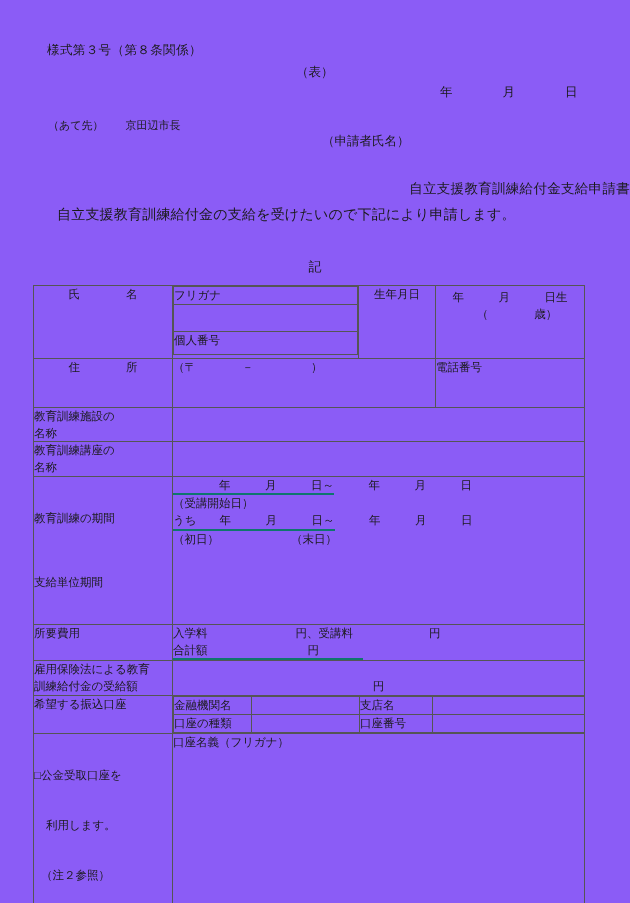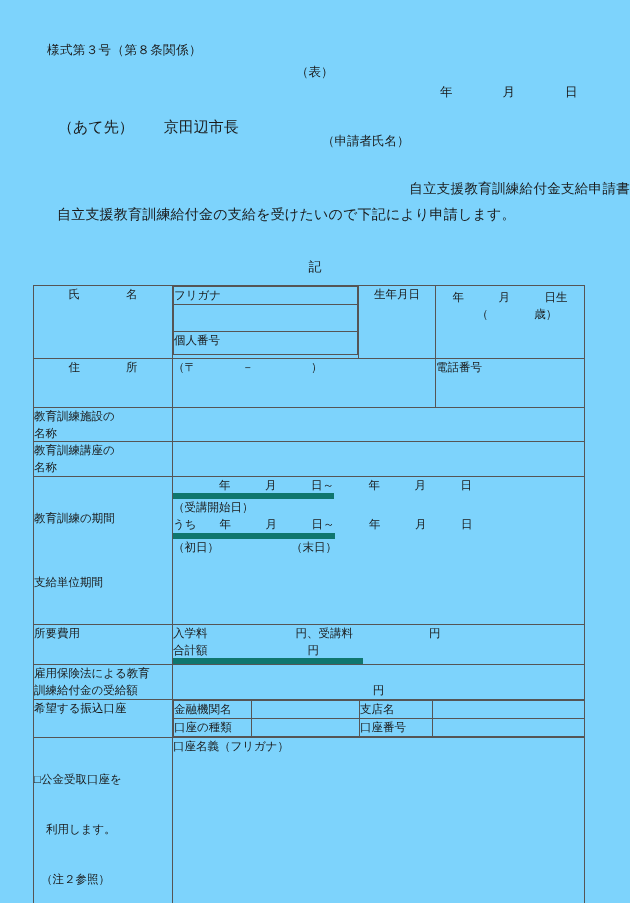--- a/index.html
+++ b/index.html
@@ -9,21 +9,21 @@
     background: #ffffff;
   }
   body {
     font-family: "Liberation Serif", "DejaVu Serif", serif;
     color: #1a1a1a;
   }
   #page {
     position: relative;
     width: 630px;
     height: 903px;
-    background: #7dd3fc;
+    background: #8b5cf6;
     overflow: hidden;
   }
 
   
   .hdr-formno {
     position: absolute;
     left: 47px;
     top: 42px;
     font-size: 12.5px;
     letter-spacing: 0.4px;
@@ -38,23 +38,23 @@
   }
   .hdr-date {
     position: absolute;
     left: 440px;
     top: 84px;
     font-size: 12.5px;
     white-space: pre;
   }
   .hdr-addressee {
     position: absolute;
-    left: 58px;
+    left: 48px;
     top: 118px;
-    font-size: 15px;
+    font-size: 11px;
     white-space: pre;
   }
   .hdr-applicant {
     position: absolute;
     left: 322px;
     top: 133px;
     font-size: 12.5px;
     white-space: nowrap;
   }
   .hdr-title {
@@ -122,21 +122,21 @@
     border: 0;
     padding: 0;
     margin-top: 43px;
   }
   .sub td.b-bot { border-bottom: 1px solid #555; }
   .sub td.b-right { border-right: 1px solid #555; }
 
   .cellpad { padding: 2px 5px 2px 6px; }
 
   .uline {
-    border-bottom: 6px solid #0f766e;
+    border-bottom: 2px solid #0f766e;
     display: inline-block;
   }
 
   .center { text-align: center; }
   .vmid { vertical-align: middle; }
 </style>
 </head>
 <body>
 
 <div id="page">

